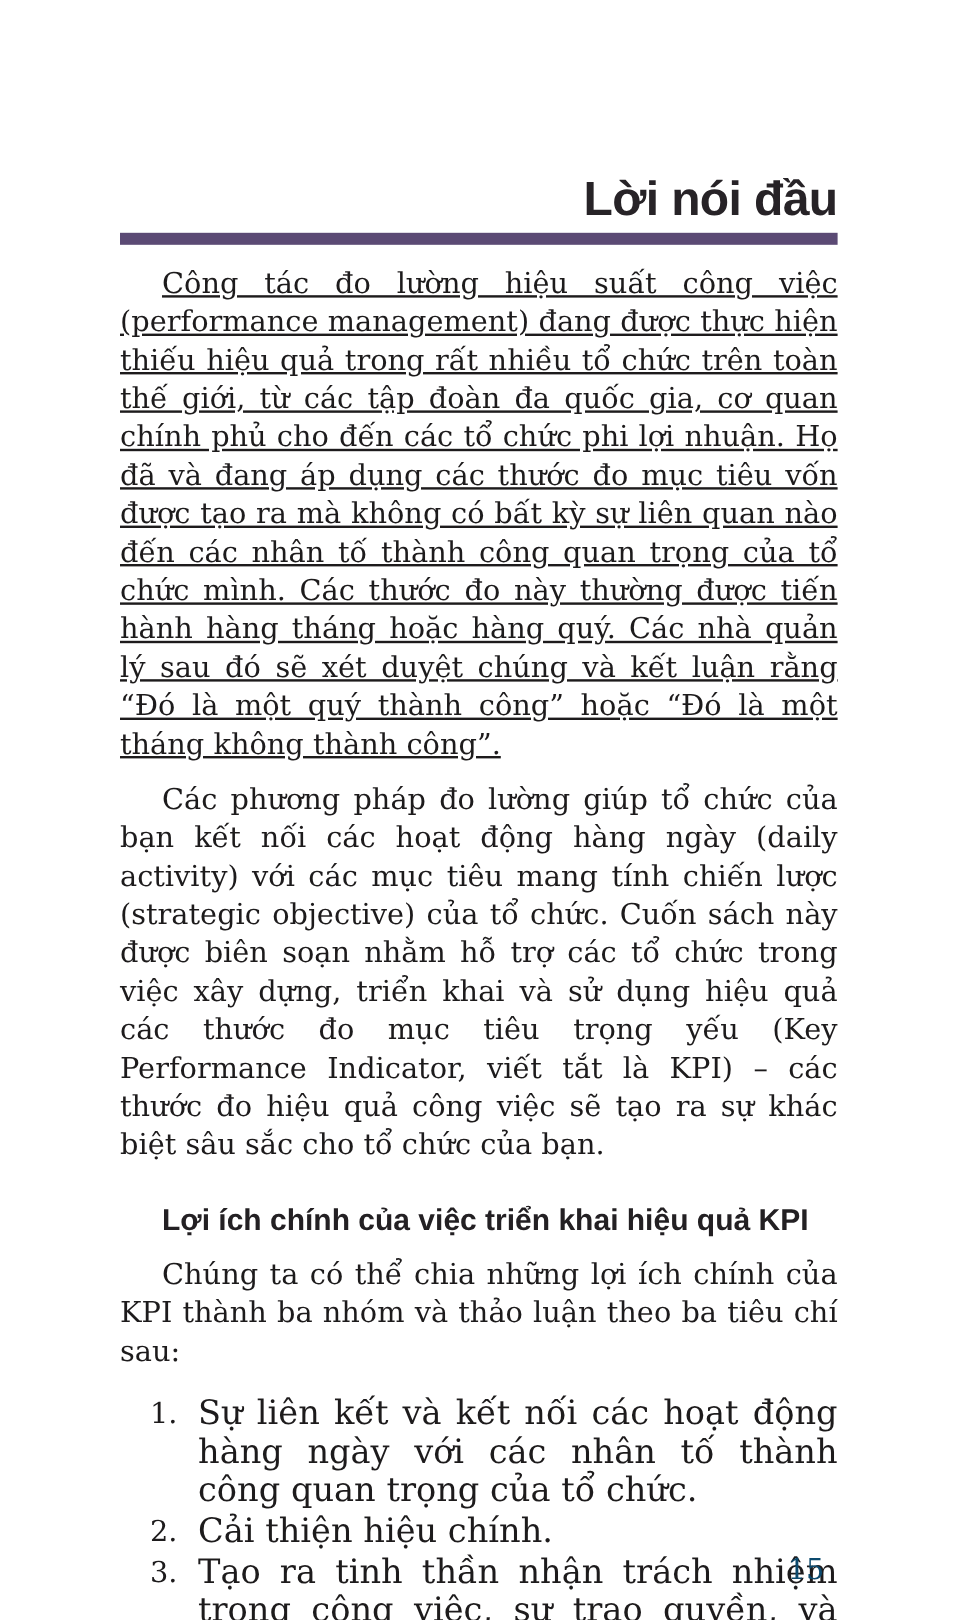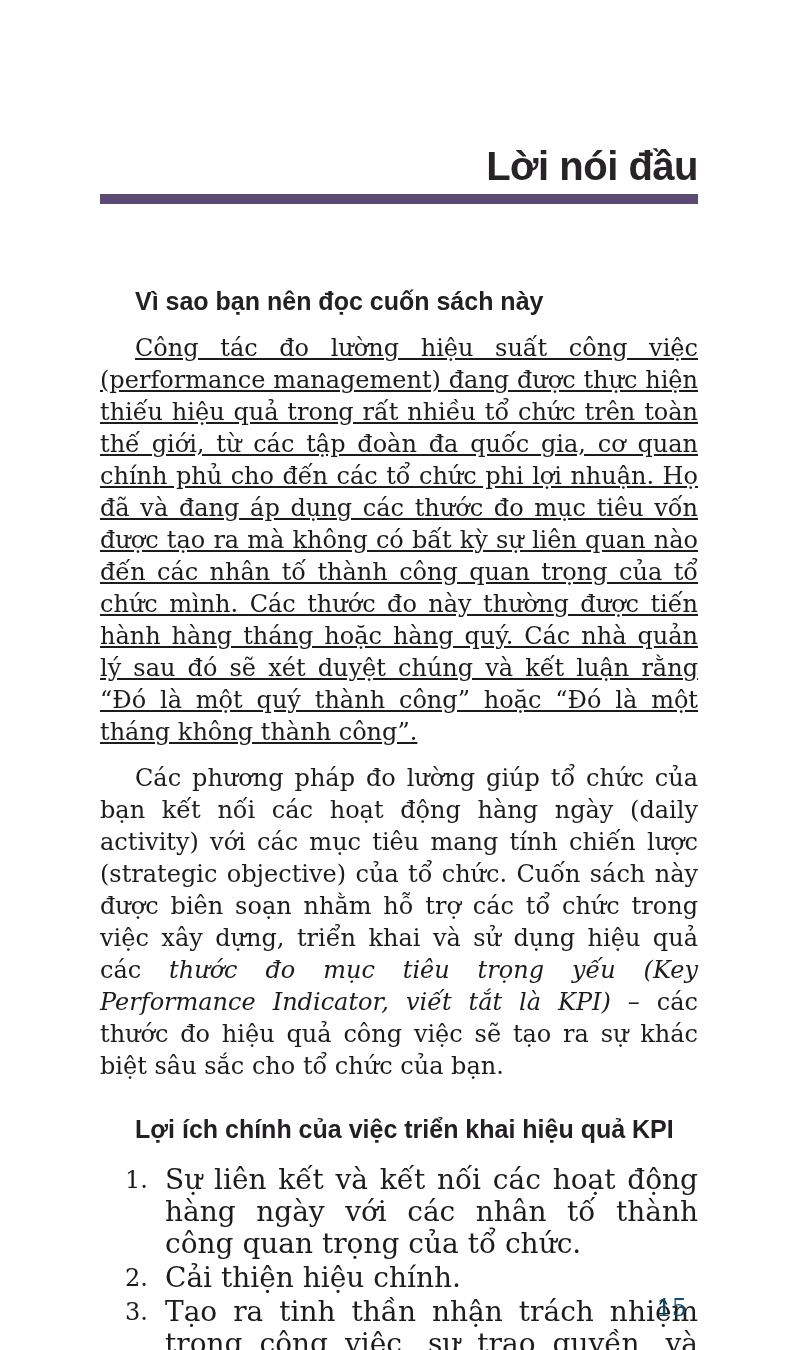--- a/index.html
+++ b/index.html
@@ -48,21 +48,21 @@
   .body-para {
     margin: 0;
     font-size: 24px;
     line-height: 32px;
     text-align: justify;
     text-indent: 35px;
   }
   .p1 { margin-top: 16px; text-decoration: underline; }
   .p2 { margin-top: 14px; }
   .p3 { margin-top: 14px; }
-  .italic { font-style: italic; }
+  .italic { }
   .benefit-list {
     margin: 20px 0 0 25px;
     padding: 0;
     list-style: none;
   }
   .benefit-item {
     display: flex;
     margin-top: 2px;
   }
   .benefit-marker {
@@ -87,28 +87,28 @@
 </style>
 </head>
 <body>
 
 <div class="page">
 
   <h1 class="page-title">Lời nói đầu</h1>
 
   <div class="title-rule" style="background-color: rgb(91, 74, 116);"></div>
 
-  <h2 class="section-heading sec1-heading">Vì sao bạn nên đọc cuốn sách này</h2>
 
   <p class="body-para p1">Công tác đo lường hiệu suất công việc (performance management) đang được thực hiện thiếu hiệu quả trong rất nhiều tổ chức trên toàn thế giới, từ các tập đoàn đa quốc gia, cơ quan chính phủ cho đến các tổ chức phi lợi nhuận. Họ đã và đang áp dụng các thước đo mục tiêu vốn được tạo ra mà không có bất kỳ sự liên quan nào đến các nhân tố thành công quan trọng của tổ chức mình. Các thước đo này thường được tiến hành hàng tháng hoặc hàng quý. Các nhà quản lý sau đó sẽ xét duyệt chúng và kết luận rằng “Đó là một quý thành công” hoặc “Đó là một tháng không thành công”.</p>
 
   <p class="body-para p2"><span>Các phương pháp đo lường giúp tổ chức của bạn kết nối các hoạt động hàng ngày (daily activity) với các mục tiêu mang tính chiến lược (strategic objective) của tổ chức. Cuốn sách này được biên soạn nhằm hỗ trợ các tổ chức trong việc xây dựng, triển khai và sử dụng hiệu quả các </span><span class="italic">thước đo mục tiêu trọng yếu (Key Performance Indicator, viết tắt là KPI)</span><span> – các thước đo hiệu quả công việc sẽ tạo ra sự khác biệt sâu sắc cho tổ chức của bạn.</span></p>
 
   <h2 class="section-heading sec2-heading">Lợi ích chính của việc triển khai hiệu quả KPI</h2>
 
+  <p class="body-para p3">Chúng ta có thể chia những lợi ích chính của KPI thành ba nhóm và thảo luận theo ba tiêu chí sau:</p>
 
   <ol class="benefit-list">
     <li class="benefit-item">
       <span class="benefit-marker">1.</span>
       <span class="benefit-text">Sự liên kết và kết nối các hoạt động hàng ngày với các nhân tố thành công quan trọng của tổ chức.</span>
     </li>
     <li class="benefit-item">
       <span class="benefit-marker">2.</span>
       <span class="benefit-text">Cải thiện hiệu chính.</span>
     </li>

